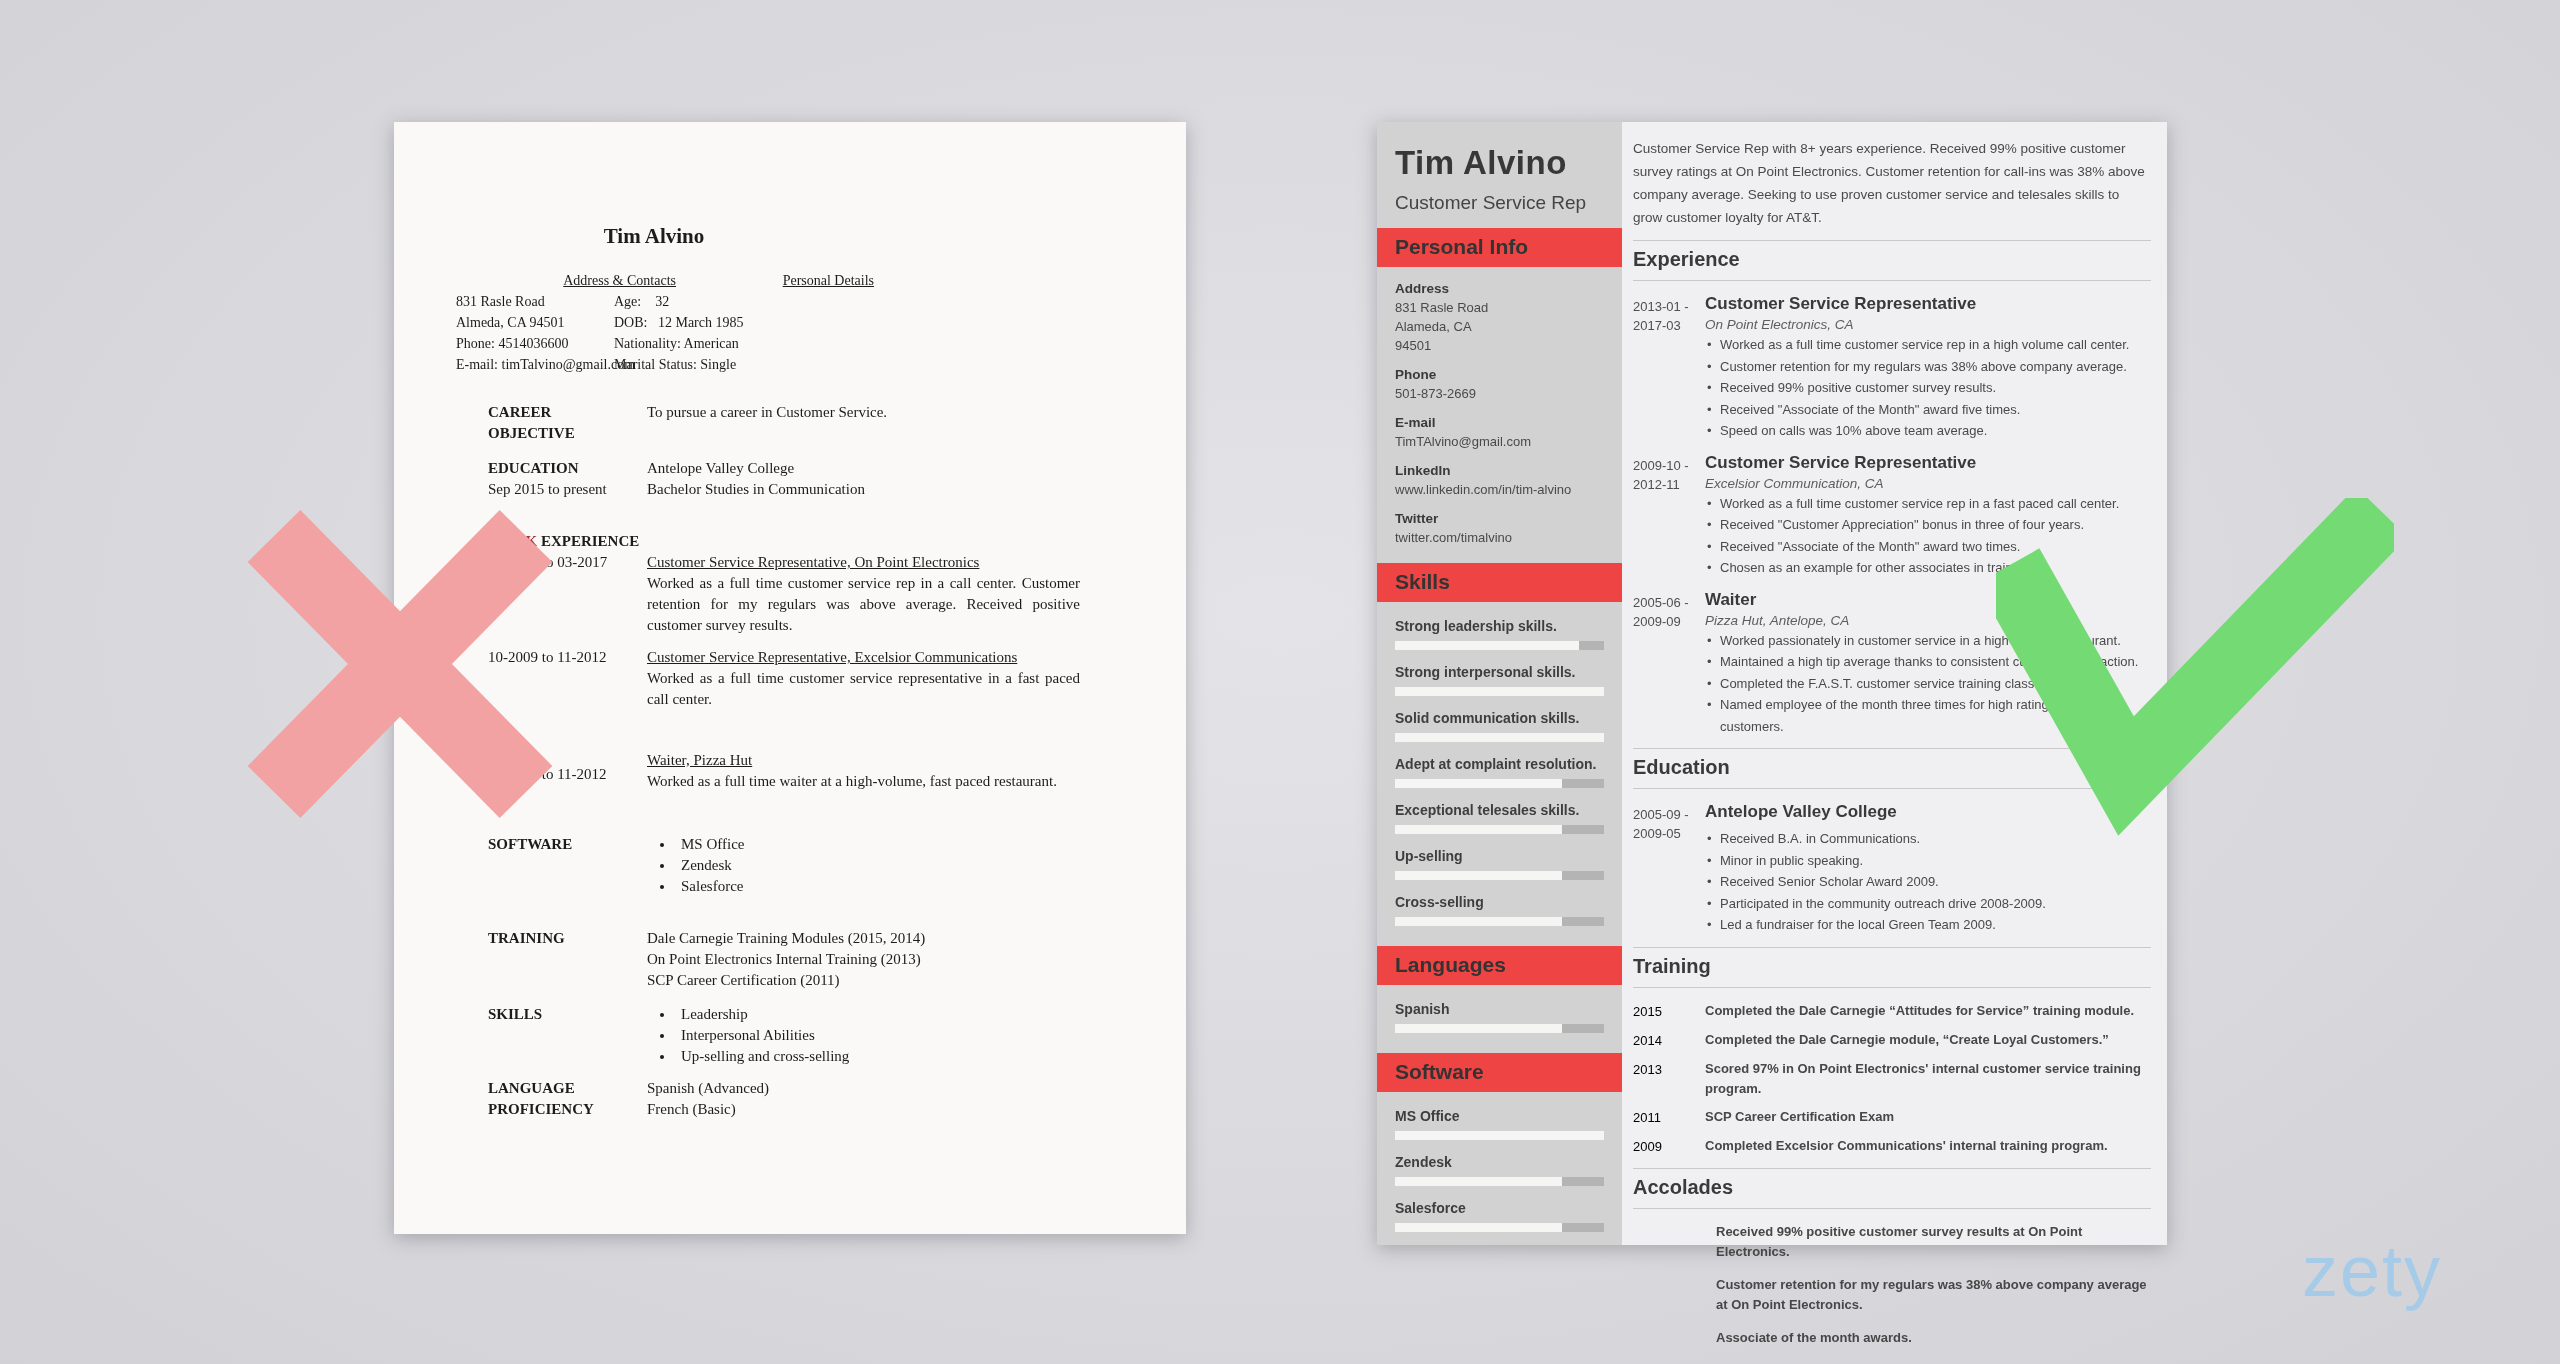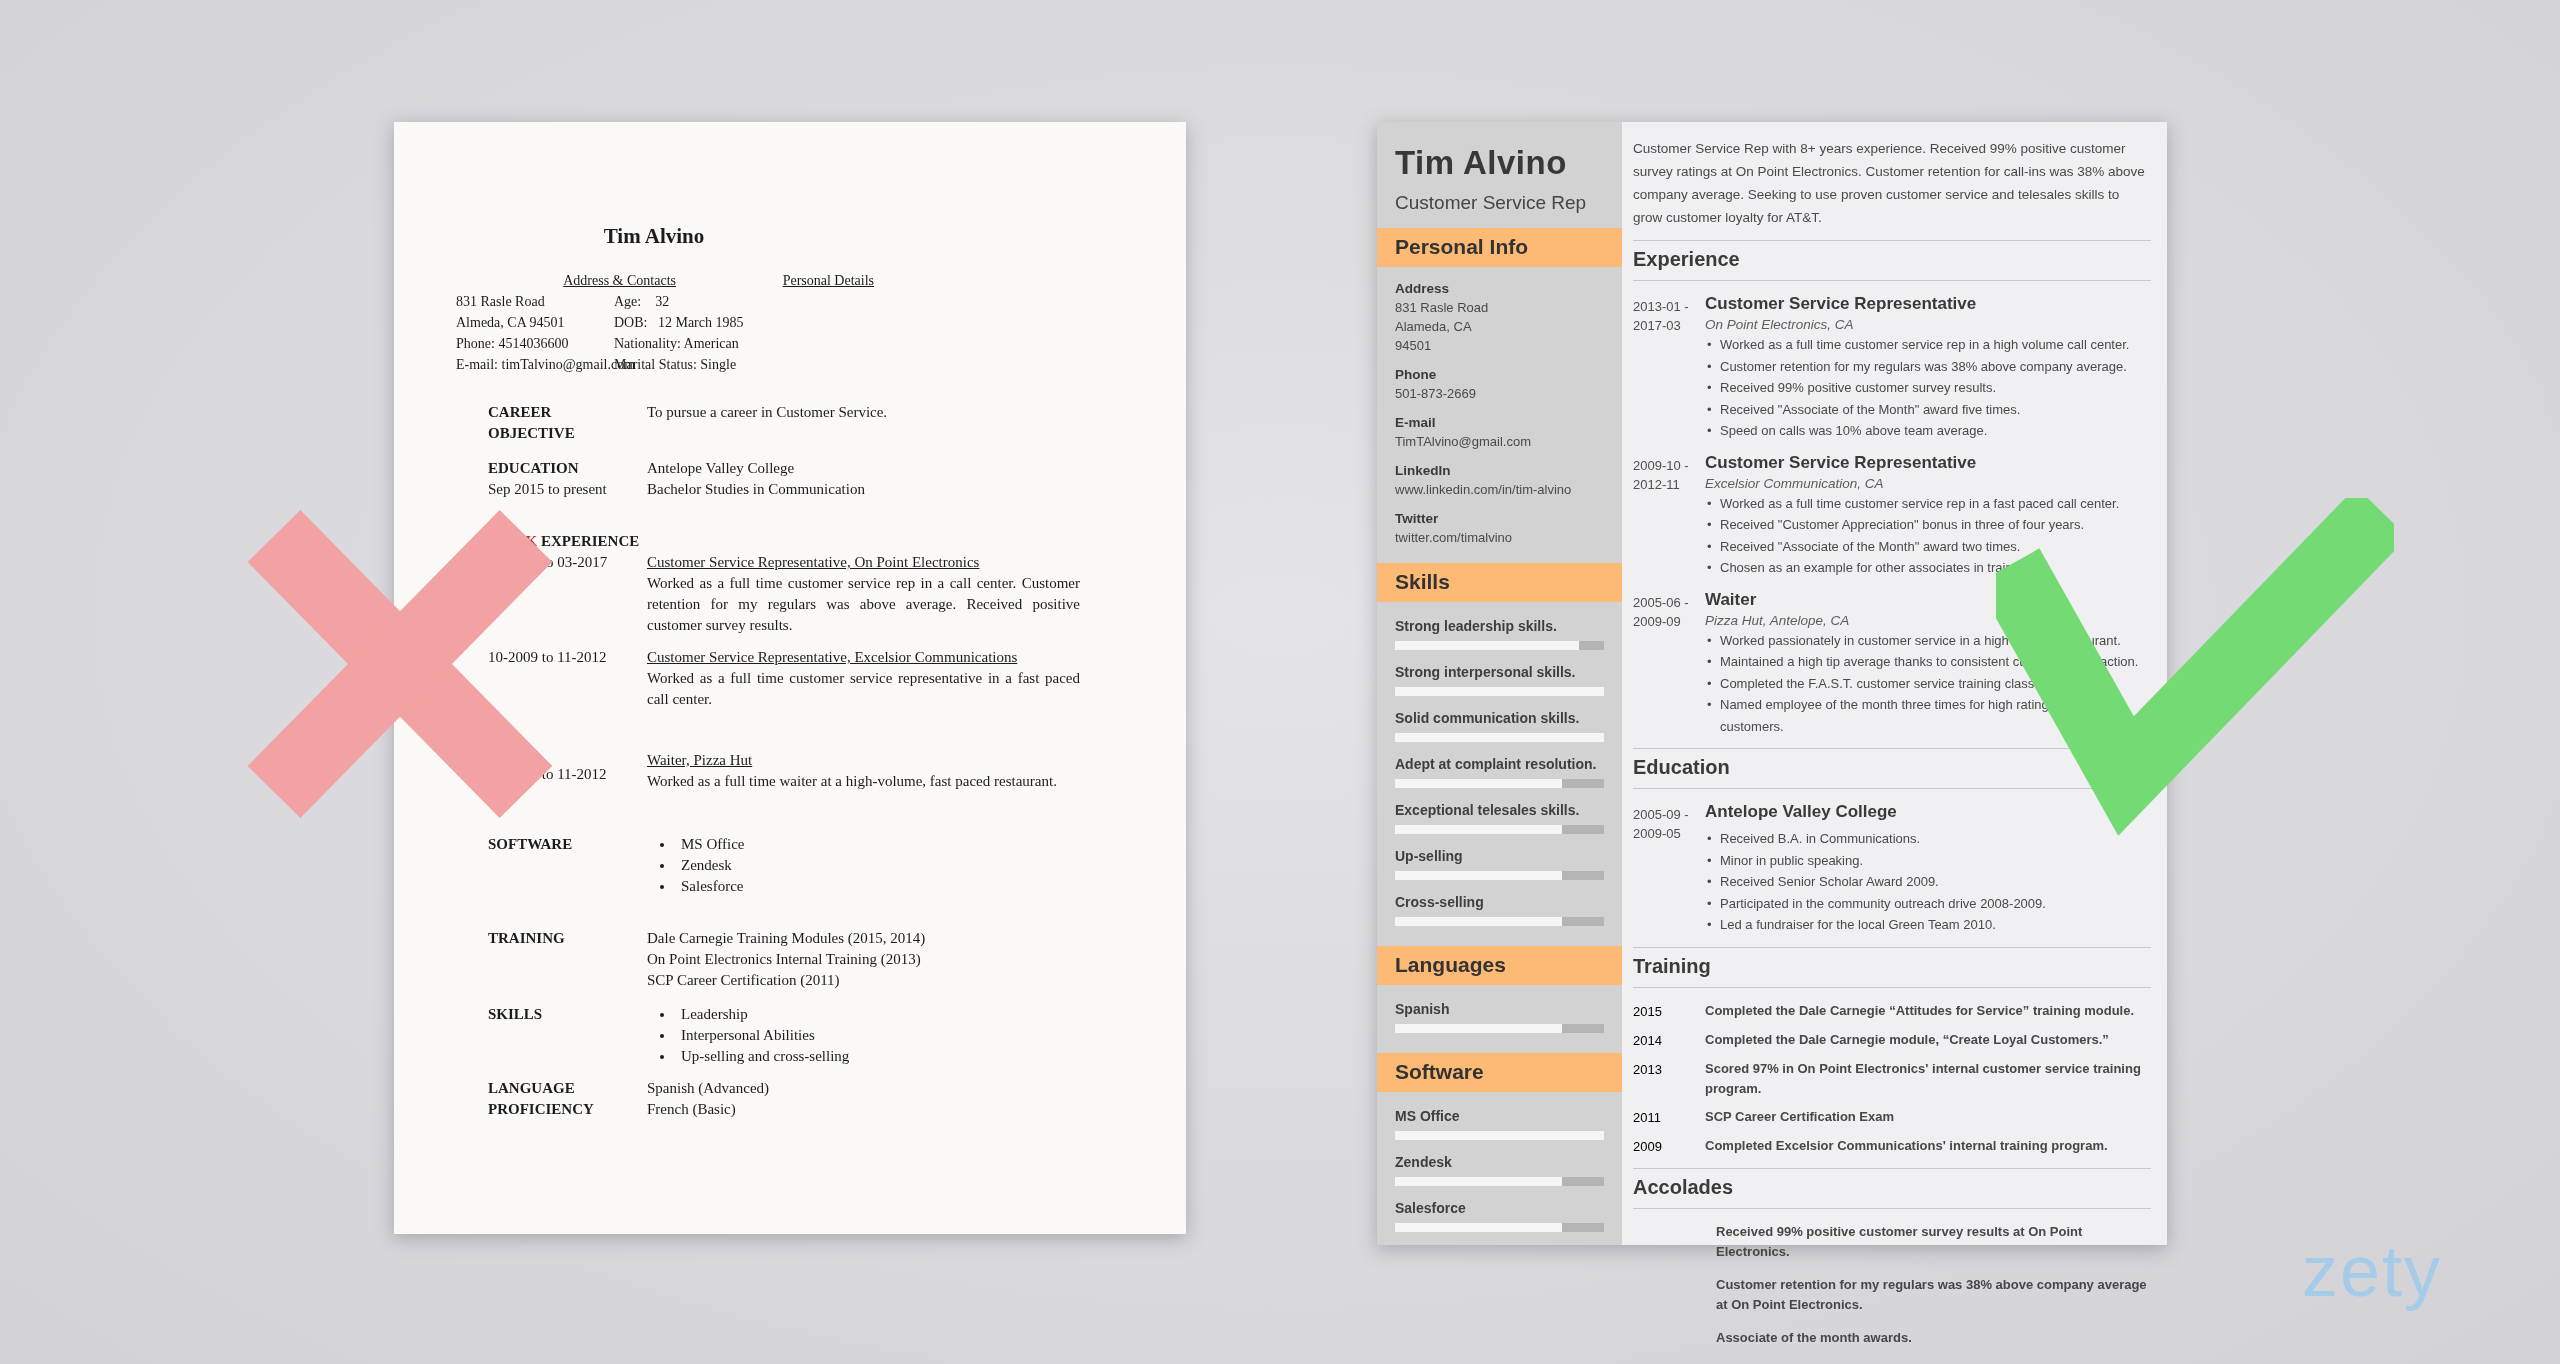--- a/index.html
+++ b/index.html
@@ -34,21 +34,21 @@
   .b-ul { margin:0 0 0 10px; padding-left:18px; }
   .b-ul li { padding-left:6px; }
 
   
   .good-page { position:absolute; left:1377px; top:122px; width:790px; height:1123px;
     box-shadow:0 4px 18px rgba(70,70,80,.35); }
   .side { position:absolute; left:0; top:0; width:245px; height:100%;
     background:#d2d2d2; color:#3c3c3c; overflow:hidden; }
   .side-name { padding:22px 18px 0; font-size:33px; font-weight:bold; color:#383838; letter-spacing:.5px; }
   .side-sub { padding:10px 18px 14px; font-size:19px; color:#454545; }
-  .side-band { background:#fdba74; color:#333; font-weight:bold; font-size:21px;
+  .side-band { background:#ef4444; color:#333; font-weight:bold; font-size:21px;
     padding:7px 18px 8px; }
   .side-pad { padding:2px 18px 0; }
   .pi-group { margin-top:10px; }
   .pi-label { font-size:13.5px; font-weight:bold; color:#3a3a3a; line-height:19px; }
   .pi-val { font-size:13px; color:#4a4a4a; line-height:19px; }
   .bar-item { margin-top:14px; }
   .bar-label { font-size:14px; font-weight:bold; color:#3e3e3e; line-height:16px; }
   .bar-track { margin-top:7px; height:9px; background:#b4b4b4; width:100%; }
   .bar-fill { height:100%; background:#f5f5f3; }
 
@@ -363,21 +363,21 @@
             <div>2005-09 -</div>
             <div>2009-05</div>
           </div>
           <div class="e-body">
             <div class="e-title">Antelope Valley College</div>
             <ul class="bullets" style="margin-top:6px">
               <li>Received B.A. in Communications.</li>
               <li>Minor in public speaking.</li>
               <li>Received Senior Scholar Award 2009.</li>
               <li>Participated in the community outreach drive 2008-2009.</li>
-              <li>Led a fundraiser for the local Green Team 2010.</li>
+              <li>Led a fundraiser for the local Green Team 2009.</li>
             </ul>
           </div>
         </div>
       </div>
 
       <div class="section">
         <div class="sec-head">Training</div>
         <div class="t-row">
           <div class="t-year">2015</div>
           <div class="t-text">Completed the Dale Carnegie “Attitudes for Service” training module.</div>

